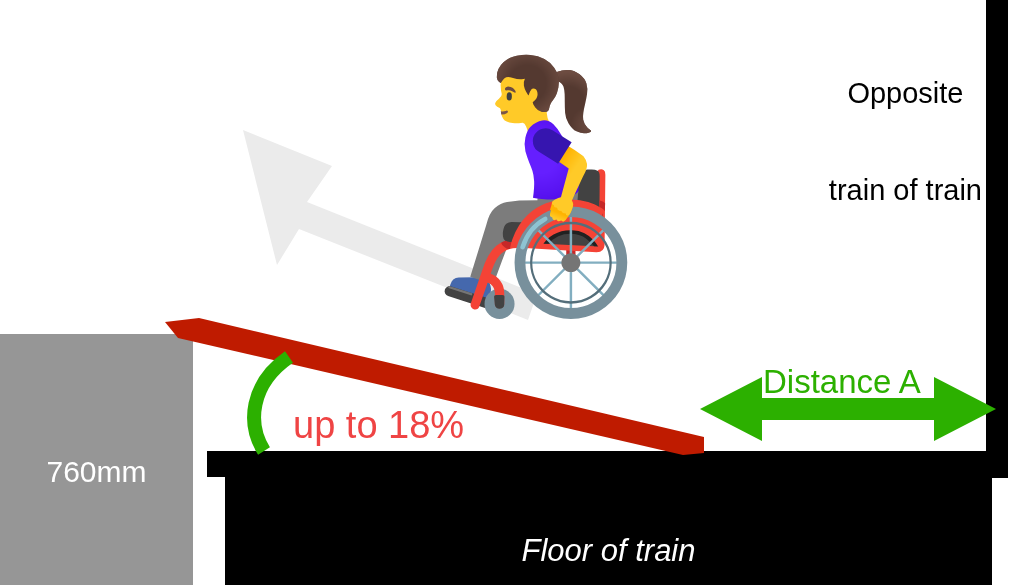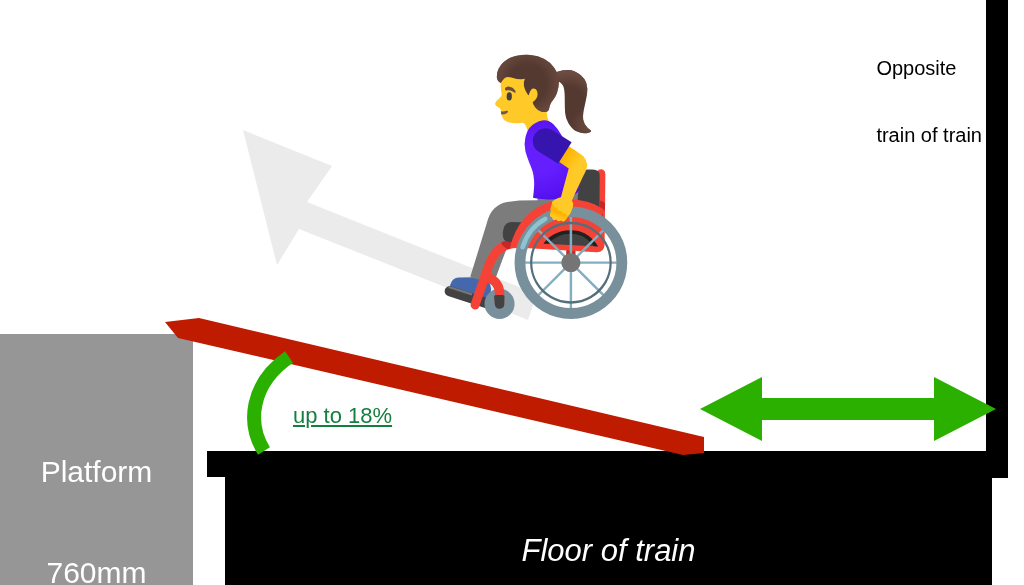--- a/index.html
+++ b/index.html
@@ -30,21 +30,22 @@
   .txt {
     position: absolute;
     margin: 0;
     white-space: pre;
     line-height: 1.12;
   }
 
   #opposite-wall-label {
     right: 42px;
     top: 12px;
-    font-size: 20px;
+    text-align: center;
+    font-size: 29px;
     color: #000000;
   }
   #opposite-wall-label .line { display: block; }
 
   #platform-label {
     left: 0px;
     top: 388px;
     width: 193px;
     text-align: center;
     font-size: 30px;
@@ -58,23 +59,22 @@
     width: 767px;
     text-align: center;
     font-size: 31px;
     color: #ffffff;
   }
   #floor-label .line { display: block; font-style: italic; }
 
   #gradient-label {
     left: 293px;
     top: 404px;
-    font-size: 22px;
-    color: #15803d;
-    text-decoration: underline;
+    font-size: 38px;
+    color: #ef4444;
   }
 
   #distance-a-label {
     left: 763px;
     top: 364px;
     font-size: 33px;
     color: #2cb000;
   }
 
   
@@ -128,31 +128,31 @@
       <polygon fill="#2cb000" points="996,409 934,377 934,441"></polygon>
     </g>
   </svg>
 
   <div class="txt" id="opposite-wall-label">
     <span class="line">Opposite</span>
     <span class="line">train of train</span>
   </div>
 
   <div class="txt" id="platform-label">
-    <span class="line">Platform</span>
     <span class="line">760mm</span>
     
     
   </div>
 
   <div class="txt" id="floor-label">
     <span class="line">Floor of train</span>
     
   </div>
 
   <div class="txt" id="gradient-label">up to 18%</div>
 
+  <div class="txt" id="distance-a-label">Distance A</div>
 
   <div id="wheelchair-user">
     <span class="glyph">👩‍🦽</span>
   </div>
 
 </div>
 
 </body></html>

